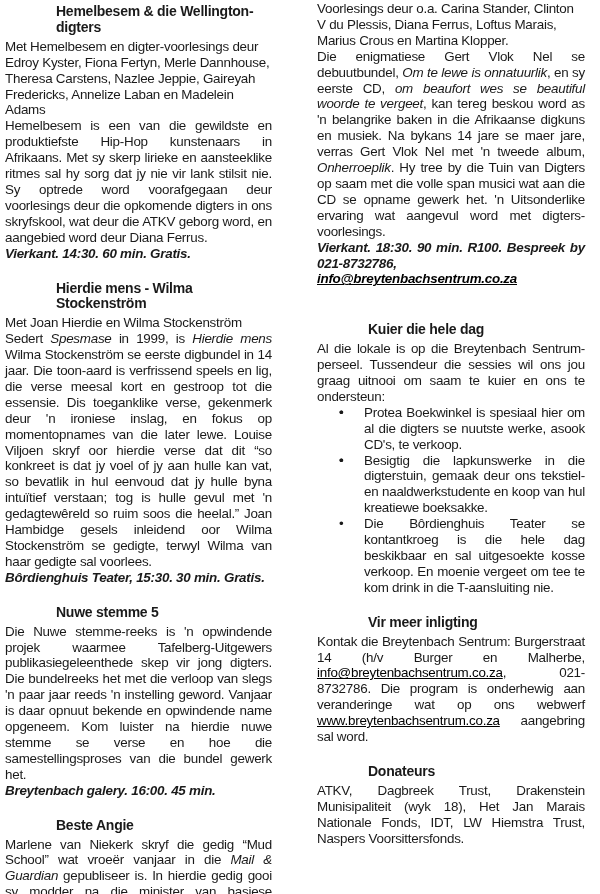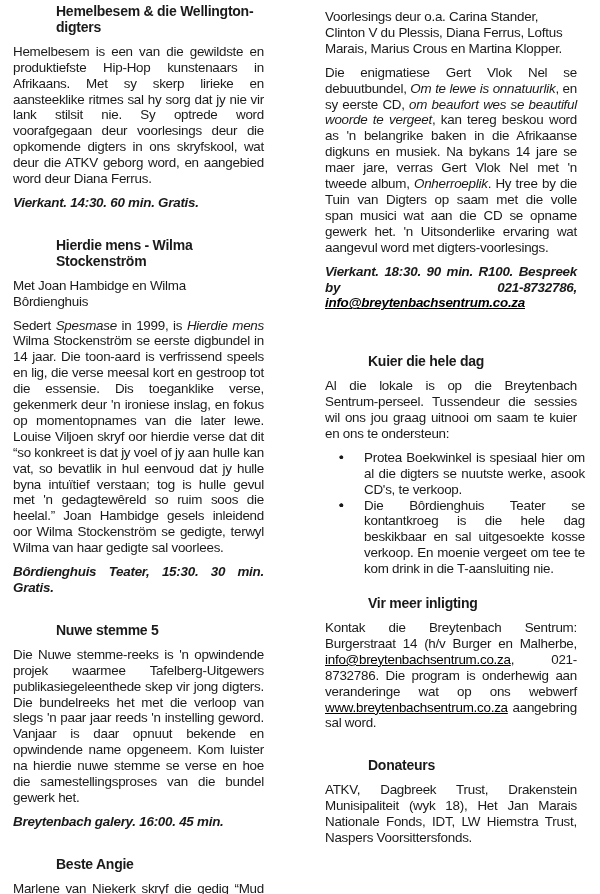--- a/index.html
+++ b/index.html
@@ -5,49 +5,50 @@
   html, body { margin: 0; padding: 0; background: #ffffff; }
   body {
     width: 600px; height: 894px; position: relative; overflow: hidden;
     font-family: "Liberation Sans", sans-serif;
     font-size: 13.4px; line-height: 15.9px; color: #1a1a1a;
     letter-spacing: -0.25px;
   }
   .col { position: absolute; top: 1px; }
   .col-left { left: 5px; width: 267px; }
   .col-right { left: 317px; width: 268px; }
-  p { margin: 8px; text-align: justify; }
+  p { margin: 0; text-align: justify; }
   .left-text { text-align: left; }
   h3 { margin: 3px; font-size: 14px; font-weight: bold; line-height: 15.9px; padding-left: 48px; }
   .venue { font-weight: bold; font-style: italic; }
   .gap { height: 16px; }
   .gap2 { height: 32px; }
   a { color: #000000; text-decoration: underline; }
   a.bold { font-weight: bold; }
   ul { margin: 0; padding: 0; list-style: none; }
   li { position: relative; padding-left: 47px; text-align: justify; }
   li .bullet { position: absolute; left: 22px; top: 0; }
   .section { }
 </style>
 </head>
 <body>
 
 <div class="col col-left">
 
   <div class="section">
     <h3>Hemelbesem &amp; die Wellington-digters</h3>
+    <p class="left-text">Met Hemelbesem en digter-voorlesings deur Edroy Kyster, Fiona Fertyn, Merle Dannhouse, Theresa Carstens, Nazlee Jeppie, Gaireyah Fredericks, Annelize Laban en Madelein Adams</p>
     <p>Hemelbesem is een van die gewildste en produktiefste Hip-Hop kunstenaars in Afrikaans.  Met sy skerp lirieke en aansteeklike ritmes sal hy sorg dat jy nie vir lank stilsit nie. Sy optrede word voorafgegaan deur voorlesings deur die opkomende digters in ons skryfskool, wat deur die ATKV geborg word, en aangebied word deur Diana Ferrus.</p>
     <p class="venue">Vierkant. 14:30. 60 min. Gratis.</p>
   </div>
 
   <div class="gap"></div>
 
   <div class="section">
     <h3>Hierdie mens  - Wilma Stockenström</h3>
-    <p class="left-text">Met Joan Hambidge en Wilma Bôrdienghuis</p>
+    <p class="left-text">Met Joan Hierdie en Wilma Stockenström</p>
     <p><span>Sedert </span><i>Spesmase</i><span> in 1999, is </span><i>Hierdie mens</i><span> Wilma Stockenström se eerste digbundel in 14 jaar. Die toon-aard is verfrissend speels en lig, die verse meesal kort en gestroop tot die essensie. Dis toeganklike verse, gekenmerk deur 'n ironiese inslag, en fokus op momentopnames van die later lewe. Louise Viljoen skryf oor hierdie verse dat dit “so konkreet is dat jy voel of jy aan hulle kan vat, so bevatlik in hul eenvoud dat jy hulle byna intuïtief verstaan; tog is hulle gevul met 'n gedagtewêreld so ruim soos die heelal.” Joan Hambidge gesels inleidend oor Wilma Stockenström se gedigte, terwyl Wilma van haar gedigte sal voorlees.</span></p>
     <p class="venue">Bôrdienghuis Teater, 15:30. 30 min. Gratis.</p>
   </div>
 
   <div class="gap"></div>
 
   <div class="section">
     <h3>Nuwe stemme 5</h3>
     <p>Die Nuwe stemme-reeks is 'n opwindende projek waarmee Tafelberg-Uitgewers publikasiegeleenthede skep vir jong digters. Die bundelreeks het met die verloop van slegs 'n paar jaar reeds 'n instelling geword. Vanjaar is daar opnuut bekende en opwindende name opgeneem. Kom luister na hierdie nuwe stemme se verse en hoe die samestellingsproses van die bundel gewerk het.</p>
     <p class="venue">Breytenbach galery. 16:00. 45 min.</p>
@@ -73,21 +74,21 @@
 
   <div class="gap2"></div>
 
   <div class="section">
     <h3>Kuier die hele dag</h3>
     <p>Al die lokale is op die Breytenbach Sentrum-perseel. Tussendeur die sessies wil ons jou graag uitnooi om saam te kuier en ons te ondersteun:</p>
     <ul>
       <li><span class="bullet">•</span></li>
       <li><span class="bullet">•</span><span>Protea Boekwinkel is spesiaal hier om al die digters se nuutste werke, asook CD's, te verkoop.</span></li>
       <li><span class="bullet">•</span></li>
-      <li><span class="bullet">•</span></li>
+      <li><span class="bullet">•</span><span>Besigtig die lapkunswerke in die digterstuin, gemaak deur ons tekstiel- en naaldwerkstudente en koop van hul kreatiewe boeksakke.</span></li>
       <li><span class="bullet">•</span><span>Die Bôrdienghuis Teater se kontantkroeg is die hele dag beskikbaar en sal uitgesoekte kosse verkoop. En moenie vergeet om tee te kom drink in die T-aansluiting nie.</span></li>
     </ul>
   </div>
 
   <div class="gap"></div>
 
   <div class="section">
     <h3>Vir meer inligting</h3>
     <p><span>Kontak die Breytenbach Sentrum: Burgerstraat 14 (h/v Burger en Malherbe, </span><a>info@breytenbachsentrum.co.za</a><span>, 021-8732786. Die program is onderhewig aan veranderinge wat op ons webwerf </span><a>www.breytenbachsentrum.co.za</a><span> aangebring sal word.</span></p>
   </div>

